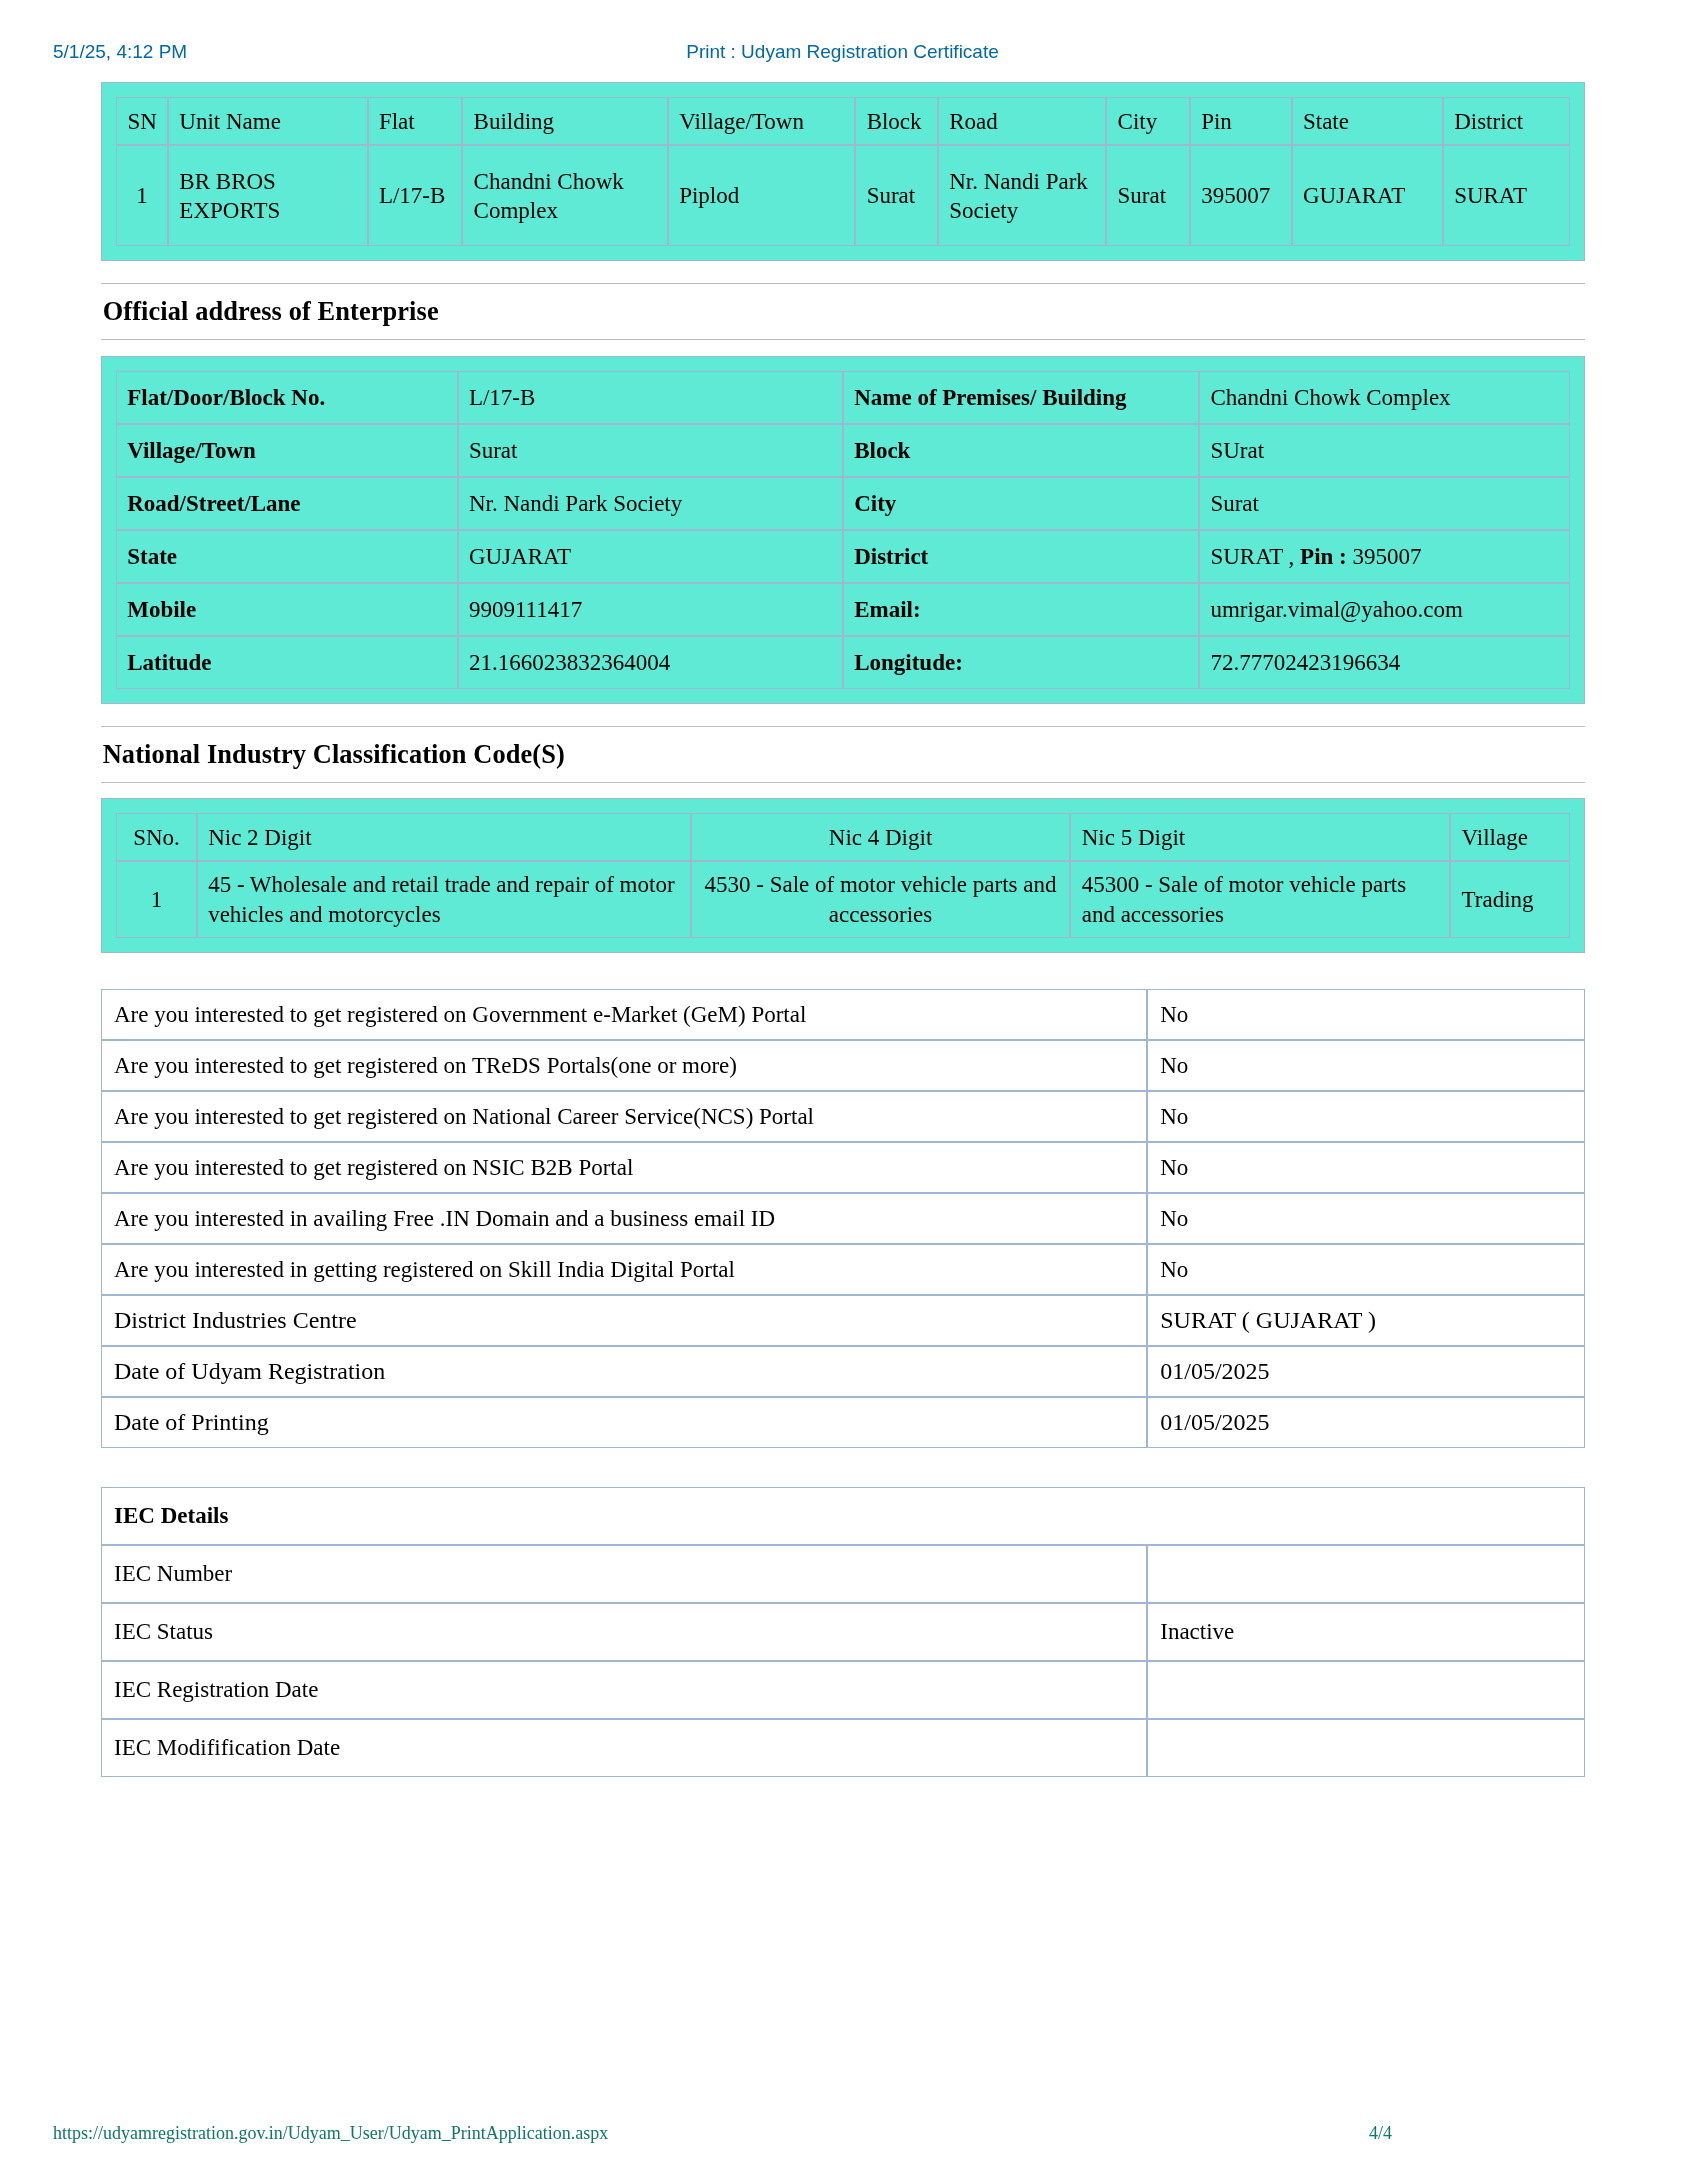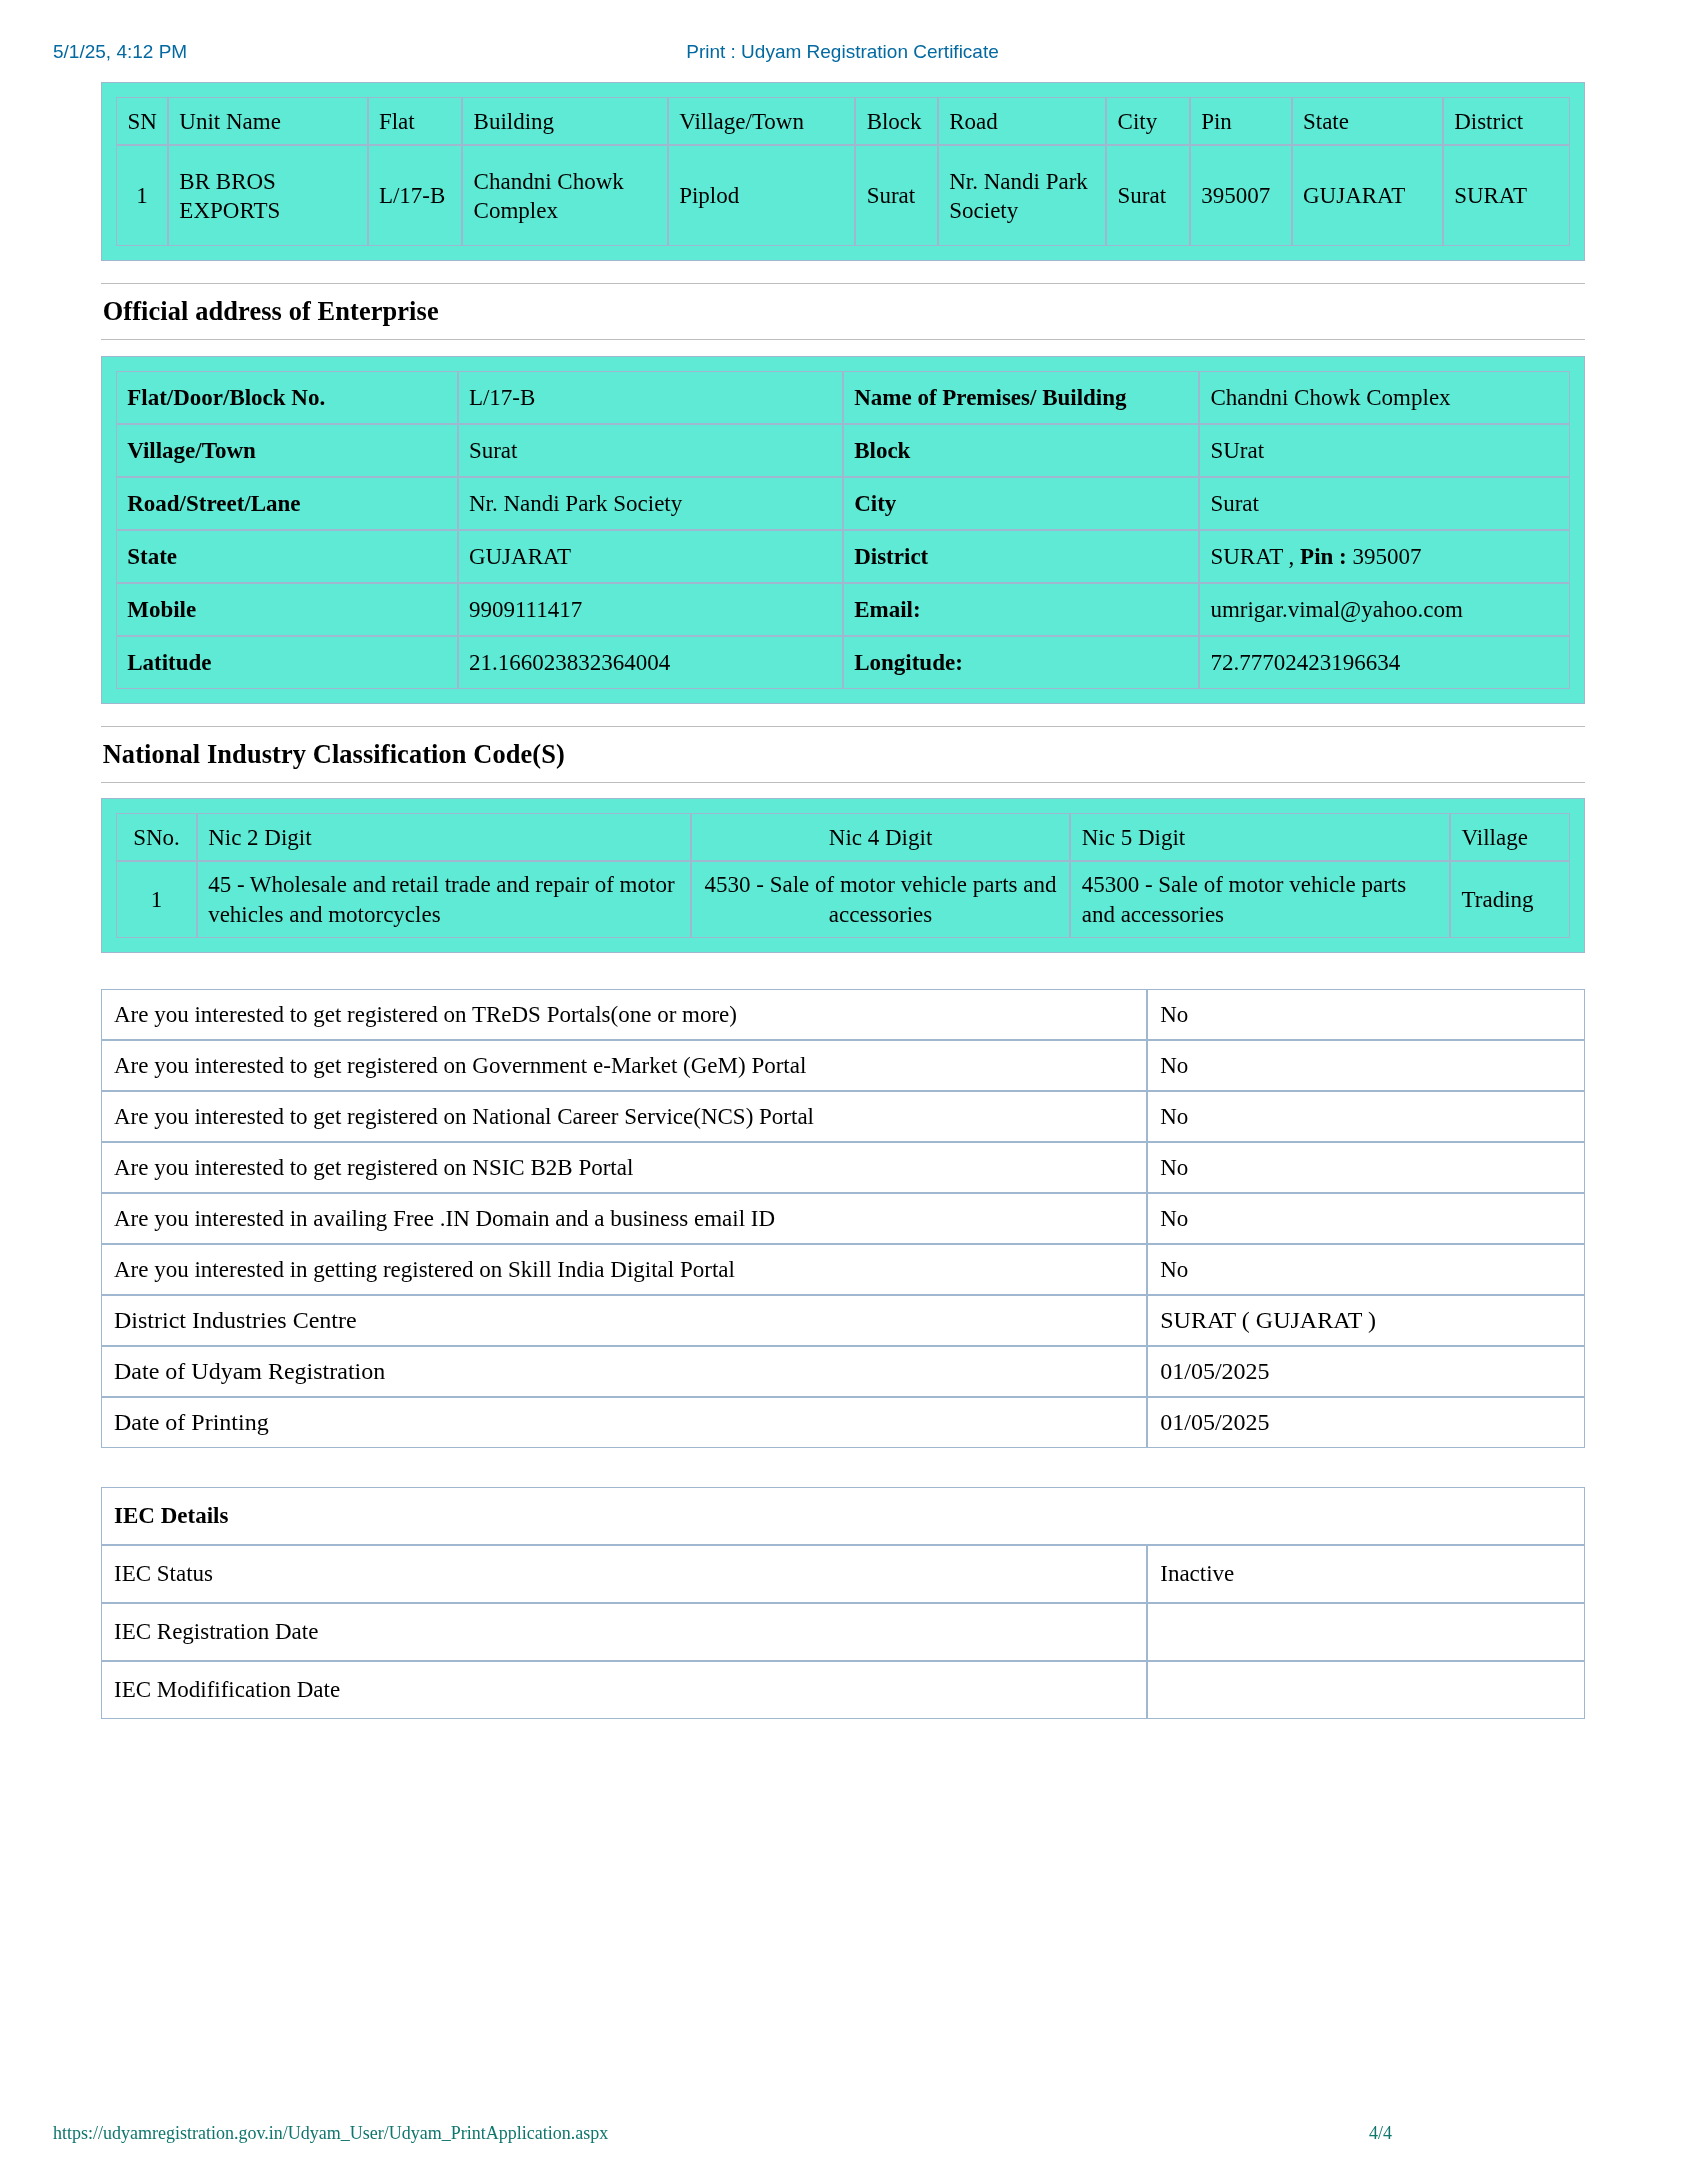--- a/index.html
+++ b/index.html
@@ -305,25 +305,25 @@
             <td class="c-d5">45300 - Sale of motor vehicle parts and accessories</td>
             <td class="c-act">Trading</td>
           </tr>
         </tbody>
       </table>
     </div>
 
     <table class="tbl-q">
       <tbody>
         <tr>
+          <td class="q-label">Are you interested to get registered on Government e-Market (GeM) Portal</td>
+          <td class="q-value">No</td>
+        </tr>
+        <tr>
           <td class="q-label">Are you interested to get registered on TReDS Portals(one or more)</td>
-          <td class="q-value">No</td>
-        </tr>
-        <tr>
-          <td class="q-label">Are you interested to get registered on Government e-Market (GeM) Portal</td>
           <td class="q-value">No</td>
         </tr>
         <tr>
           <td class="q-label">Are you interested to get registered on National Career Service(NCS) Portal</td>
           <td class="q-value">No</td>
         </tr>
         <tr>
           <td class="q-label">Are you interested to get registered on NSIC B2B Portal</td>
           <td class="q-value">No</td>
         </tr>
@@ -347,20 +347,24 @@
           <td class="q-label">Date of Printing</td>
           <td class="q-value">01/05/2025</td>
         </tr>
       </tbody>
     </table>
 
     <table class="tbl-iec">
       <tbody>
         <tr>
           <td class="iec-head" colspan="2">IEC Details</td>
+        </tr>
+        <tr>
+          <td class="iec-label">IEC Number</td>
+          <td class="iec-value"></td>
         </tr>
         <tr>
           <td class="iec-label">IEC Status</td>
           <td class="iec-value">Inactive</td>
         </tr>
         <tr>
           <td class="iec-label">IEC Registration Date</td>
           <td class="iec-value"></td>
         </tr>
         <tr>

